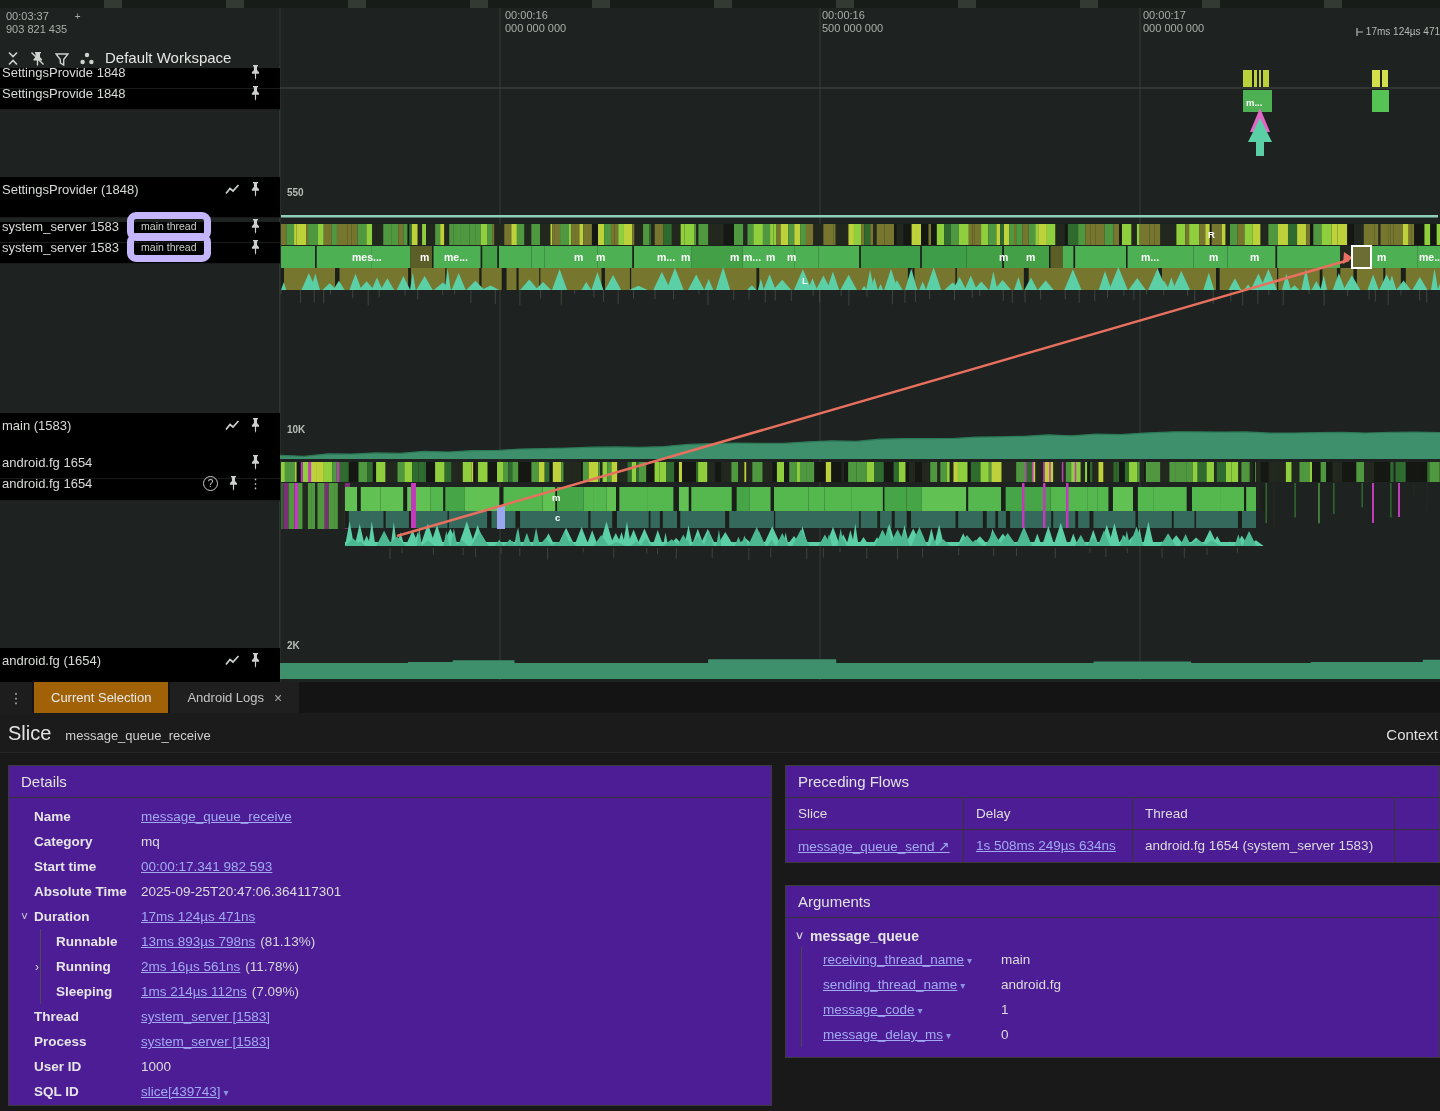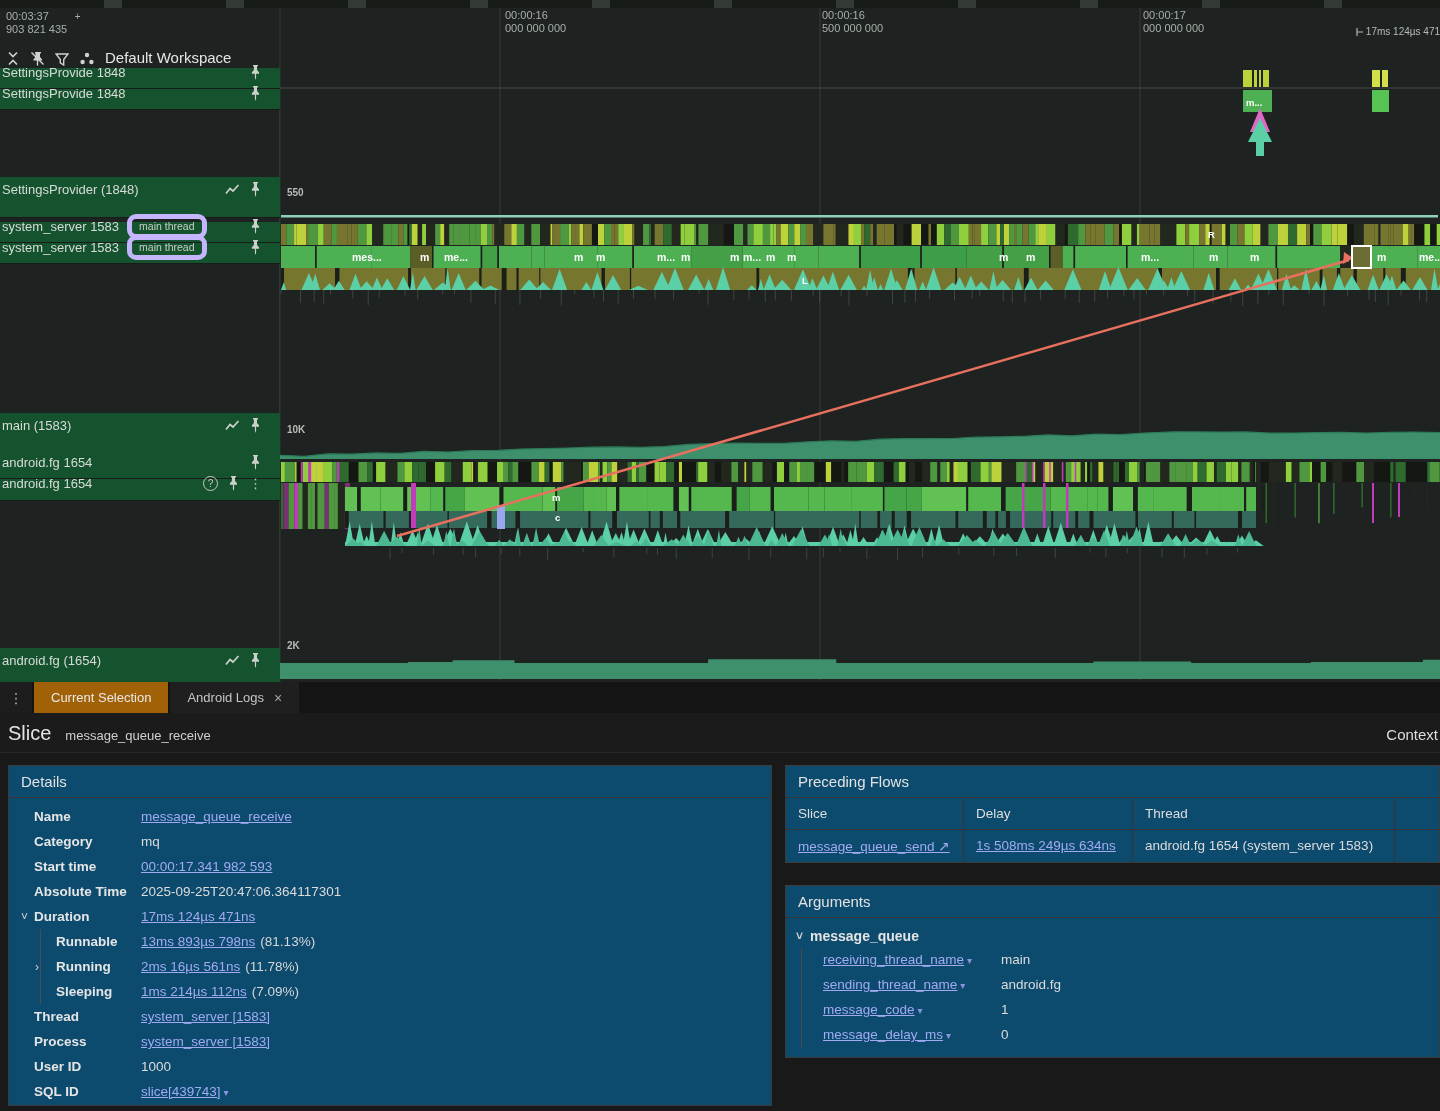--- a/index.html
+++ b/index.html
@@ -14,44 +14,44 @@
   background:repeating-linear-gradient(90deg,#181c19 0 104px,#333a34 104px 122px)}
 .origin{position:absolute;left:6px;top:10px;color:#a9afa9;font-size:11px;line-height:13px;z-index:4;white-space:nowrap}
 .origin .plus{margin-left:26px;font-size:10px}
 .tick-label{position:absolute;top:9px;color:#a9afa9;font-size:11px;line-height:13px;z-index:4;white-space:nowrap}
 .scale{position:absolute;left:1356px;top:26px;width:84px;color:#b5bab5;font-size:10px;z-index:4;
   white-space:nowrap;overflow:hidden;display:flex;align-items:center;gap:3px}
 .ws{position:absolute;left:0;top:40px;width:280px;height:26px;display:flex;align-items:flex-end;gap:10px;
   padding-left:6px;z-index:5;color:#e4e6e4}
 .ws .title{font-size:15px;white-space:nowrap}
 .sidebar-bg{position:absolute;left:0;top:66px;width:280px;height:616px;background:#1e2220;z-index:2;border-right:1px solid #313632}
-.trow{position:absolute;left:0;width:280px;background:#14532d;border-bottom:1px solid #191c1a;display:flex;
+.trow{position:absolute;left:0;width:280px;background:#000000;border-bottom:1px solid #191c1a;display:flex;
   align-items:center;padding:0 18px 12px 2px;z-index:3;color:#d8dbd8;font-size:13px;gap:8px}
 .trow.tall{align-items:flex-start;padding-top:5px}
 .trow .tlabel{white-space:nowrap;overflow:hidden}
-.chip{border:5px solid #c4b5fd;border-radius:9px;font-size:10.5px;padding:0 7px;color:#c9cec9;line-height:15px;white-space:nowrap}
+.chip{border:7px solid #c4b5fd;border-radius:9px;font-size:10.5px;padding:0 7px;color:#c9cec9;line-height:15px;white-space:nowrap}
 .ticons{margin-left:auto;display:flex;align-items:center;gap:9px}
 .hicon{width:15px;height:15px;border:1.4px solid #c9c9c9;border-radius:50%;font-size:10px;display:flex;
   align-items:center;justify-content:center;color:#c9c9c9}
 .kebab{color:#c9c9c9;font-size:13px;line-height:13px}
 
 
 #panel{position:absolute;left:0;top:682px;width:1440px;height:429px;background:#191919}
 .tabbar{position:absolute;top:0;left:0;width:1440px;height:31px;background:#141414;display:flex;align-items:stretch}
 .tabmenu{width:32px;display:flex;align-items:center;justify-content:center;color:#b5b5b5;background:#1d1d1d;font-size:14px}
 #tabs{display:flex;align-items:stretch}
 .tab{display:flex;align-items:center;gap:10px;padding:0 17px;font-size:13px;color:#c5c5c5;background:#1f1f1f;margin-left:2px}
 .tab.active{background:#a16207;color:#e9e9e9}
 .tab .x{color:#a8a8a8;font-size:14px}
 .shead{position:absolute;top:31px;left:0;width:1440px;height:40px;background:#1b1b1b;display:flex;
   align-items:baseline;padding:9px 2px 0 8px;border-bottom:1px solid #272727}
 .shead .kind{font-size:20px;color:#e3e3e3}
 .shead .nm{font-size:13px;color:#cfcfcf;margin-left:14px}
 .shead .ctx{margin-left:auto;font-size:15px;color:#dedede;cursor:pointer}
-.card{position:absolute;background:#0c4a6e;border:1px solid #3b3b3b}
+.card{position:absolute;background:#4c1d95;border:1px solid #3b3b3b}
 .chead{height:32px;display:flex;align-items:center;padding:0 12px;font-size:15px;color:#e2e2e2;border-bottom:1px solid #343434}
 .details-card{left:8px;top:83px;width:764px;height:341px}
 .flows-card{left:785px;top:83px;width:655px}
 .args-card{left:785px;top:203px;width:655px;padding-bottom:10px}
 .dbody{padding-top:6px}
 .drow{position:relative;display:flex;align-items:center;height:25px;padding-left:25px;font-size:13.5px;color:#dcdcdc}
 .drow .dkey{width:107px;flex:none;font-weight:700;color:#e5e5e5}
 .drow.ind{padding-left:47px}
 .drow.ind .dkey{width:85px}
 .drow.ind::before{content:'';position:absolute;left:31px;top:0;bottom:0;border-left:1px solid #4d4d4d}

